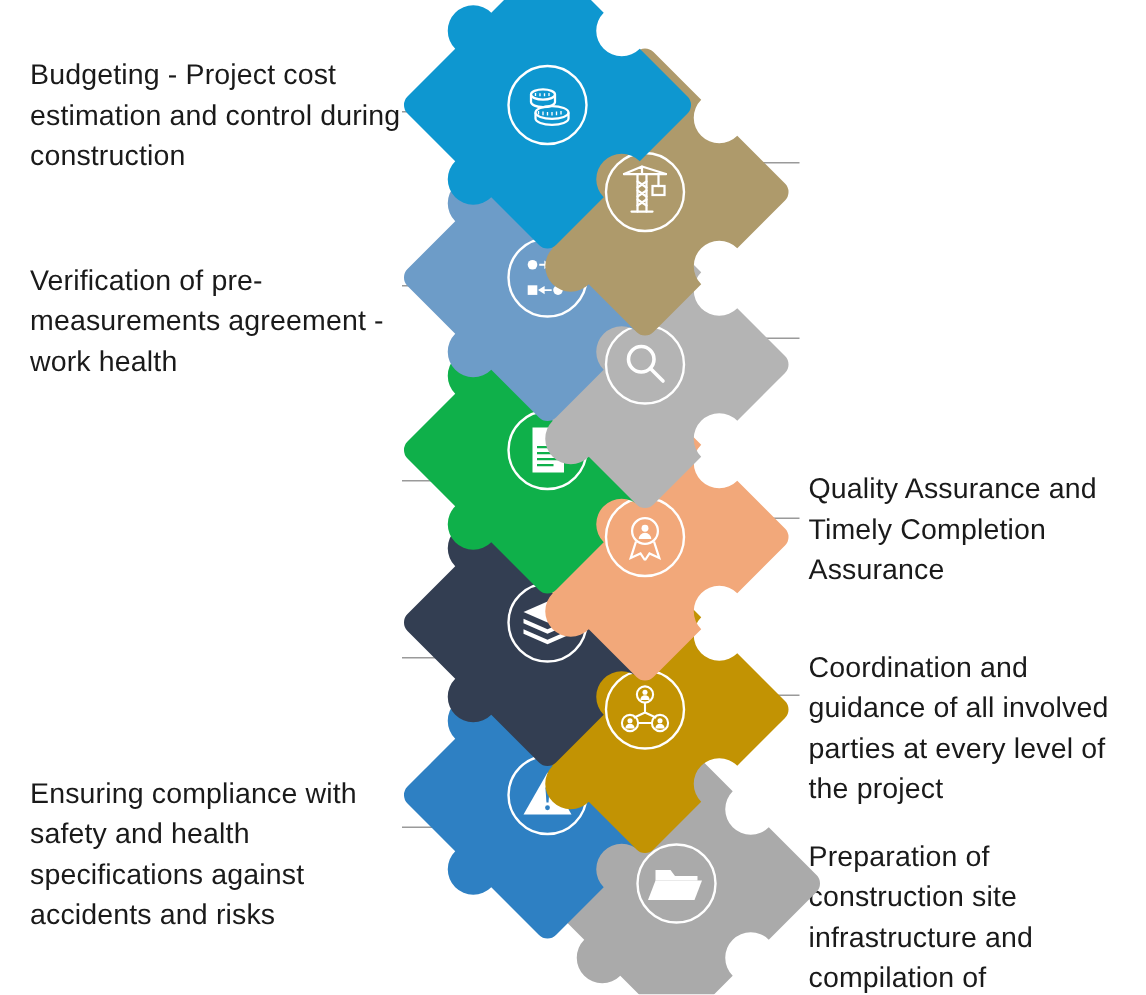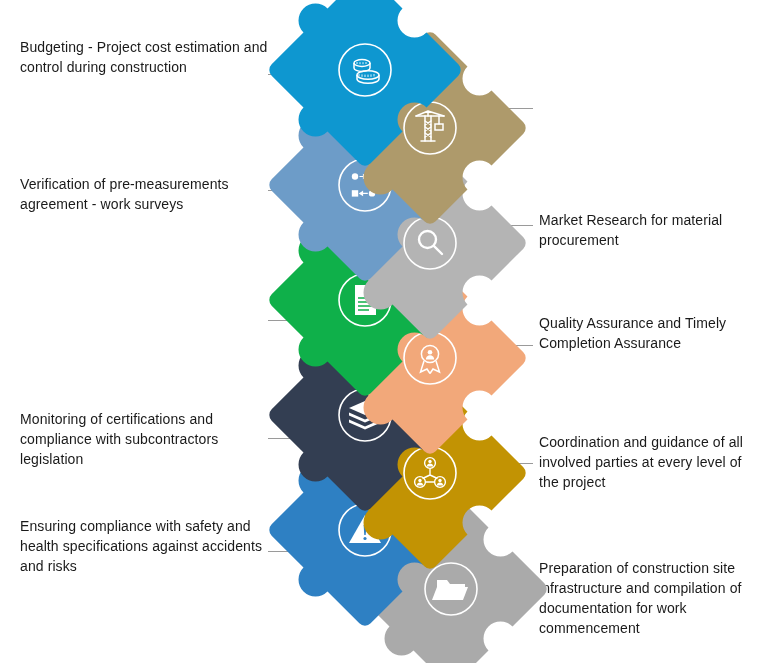--- a/index.html
+++ b/index.html
@@ -14,21 +14,21 @@
     position: relative;
     width: 764px;
     height: 663px;
     background: #ffffff;
     overflow: hidden;
   }
 
   
   .label {
     position: absolute;
-    font-size: 14px;
+    font-size: 19px;
     line-height: 1.42;
     color: #1a1a1a;
     letter-spacing: 0.1px;
   }
   .label.left  { text-align: left; }
   .label.right { text-align: left; }
 
   
   .leader {
     position: absolute;
@@ -300,28 +300,26 @@
   <div class="leader" style="left:268px; top:320px; width:52px; background:#9a9a9a;"></div>
   <div class="leader" style="left:481px; top:345px; width:52px; background:#9a9a9a;"></div>
   <div class="leader" style="left:268px; top:438px; width:52px; background:#9a9a9a;"></div>
   <div class="leader" style="left:481px; top:463px; width:52px; background:#9a9a9a;"></div>
   <div class="leader" style="left:268px; top:551px; width:52px; background:#9a9a9a;"></div>
   <div class="leader" style="left:481px; top:588px; width:52px; background:#9a9a9a;"></div>
 
   <div class="label left" style="left:20px;  top:38px;  width:248px;">Budgeting - Project cost estimation and control during construction</div>
 
 
-  <div class="label left" style="left:20px;  top:175px; width:248px;">Verification of pre-measurements agreement - work surveys</div>
-
-  <div class="label right" style="left:539px; top:211px; width:216px;">Market Research for material procurement</div>
+  <div class="label left" style="left:20px;  top:175px; width:248px;">Verification of pre-measurements agreement - work health</div>
+
 
 
   <div class="label right" style="left:539px; top:314px; width:216px;">Quality Assurance and Timely Completion Assurance</div>
 
-  <div class="label left" style="left:20px;  top:410px; width:248px;">Monitoring of certifications and compliance with subcontractors legislation</div>
 
   <div class="label left" style="left:20px;  top:517px; width:248px;">Ensuring compliance with safety and health specifications against accidents and risks</div>
 
   <div class="label right" style="left:539px; top:433px; width:216px;">Coordination and guidance of all involved parties at every level of the project</div>
 
   <div class="label right" style="left:539px; top:559px; width:216px;">Preparation of construction site infrastructure and compilation of documentation for work commencement</div>
 
 </div>
 
 </body></html>

